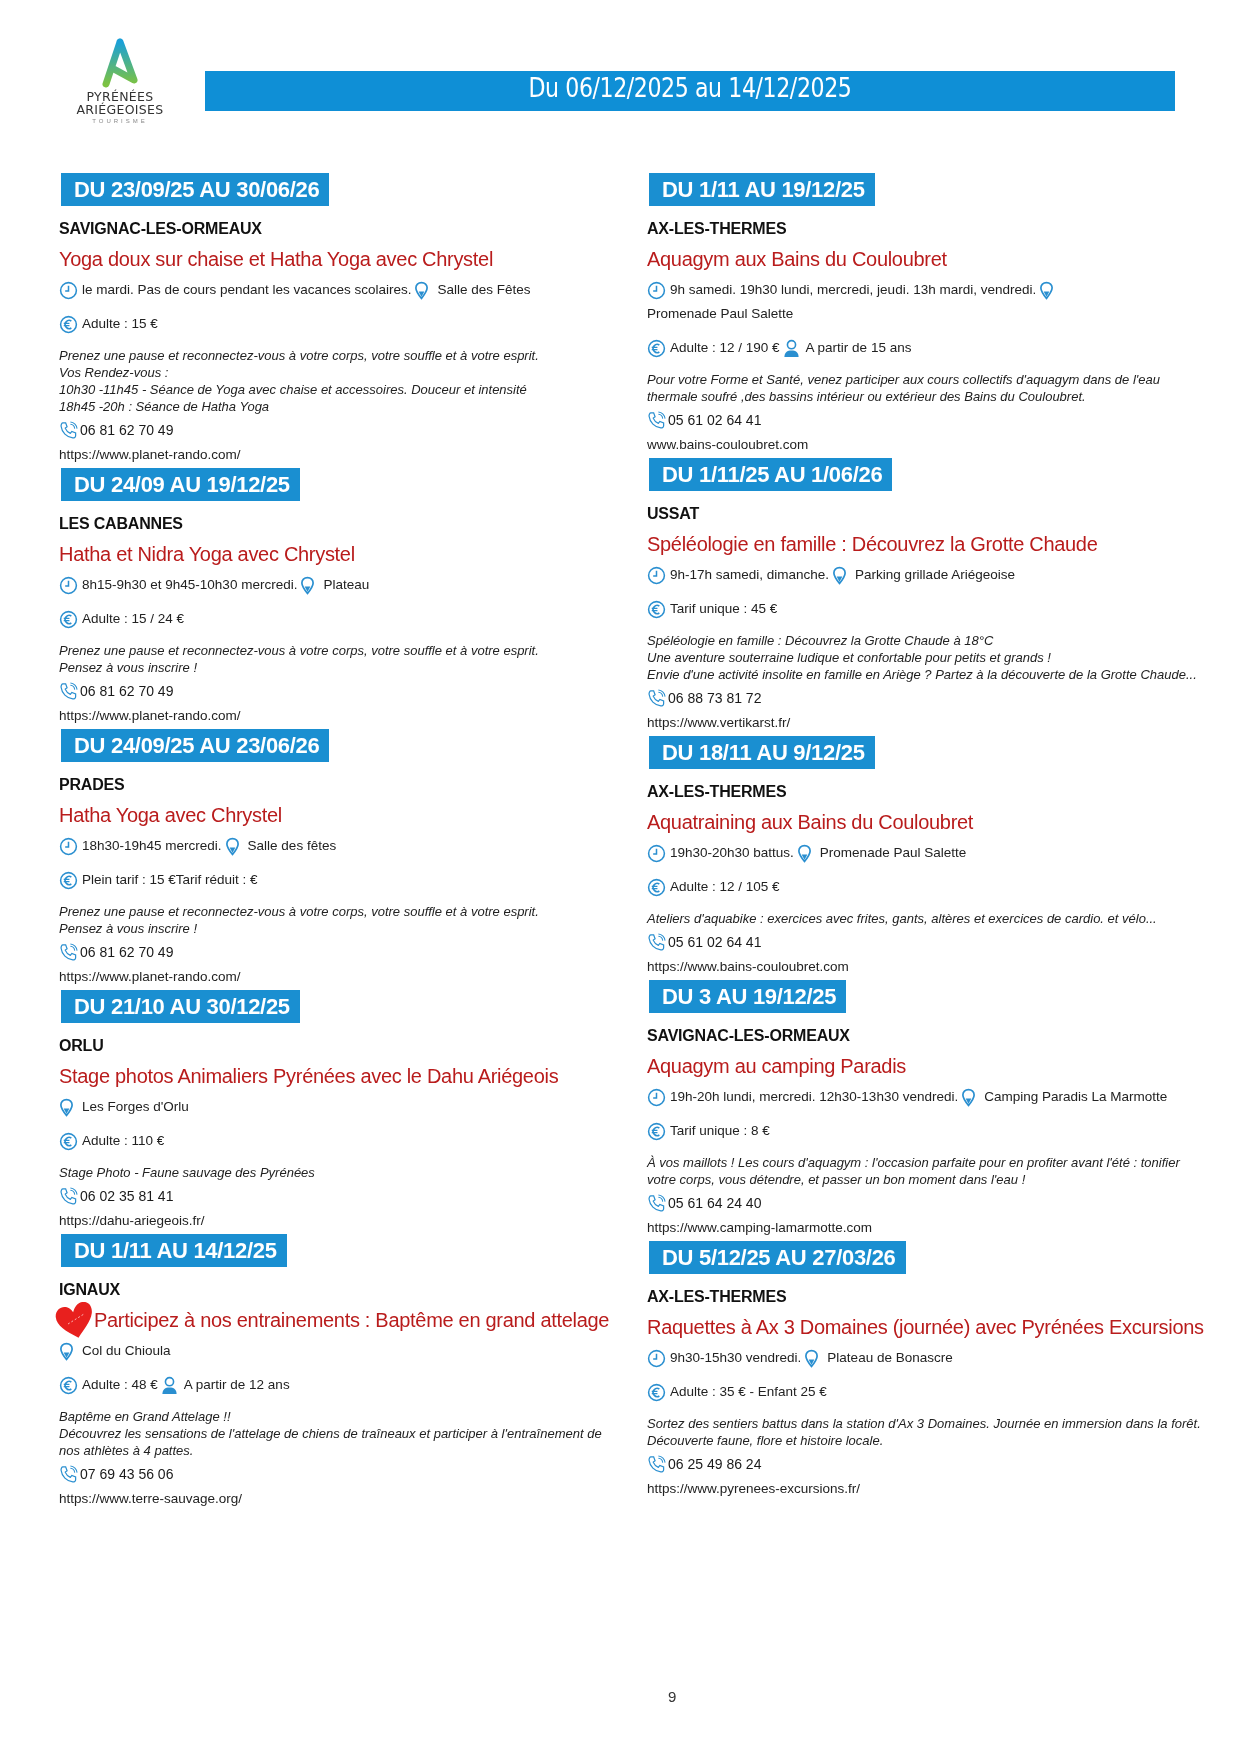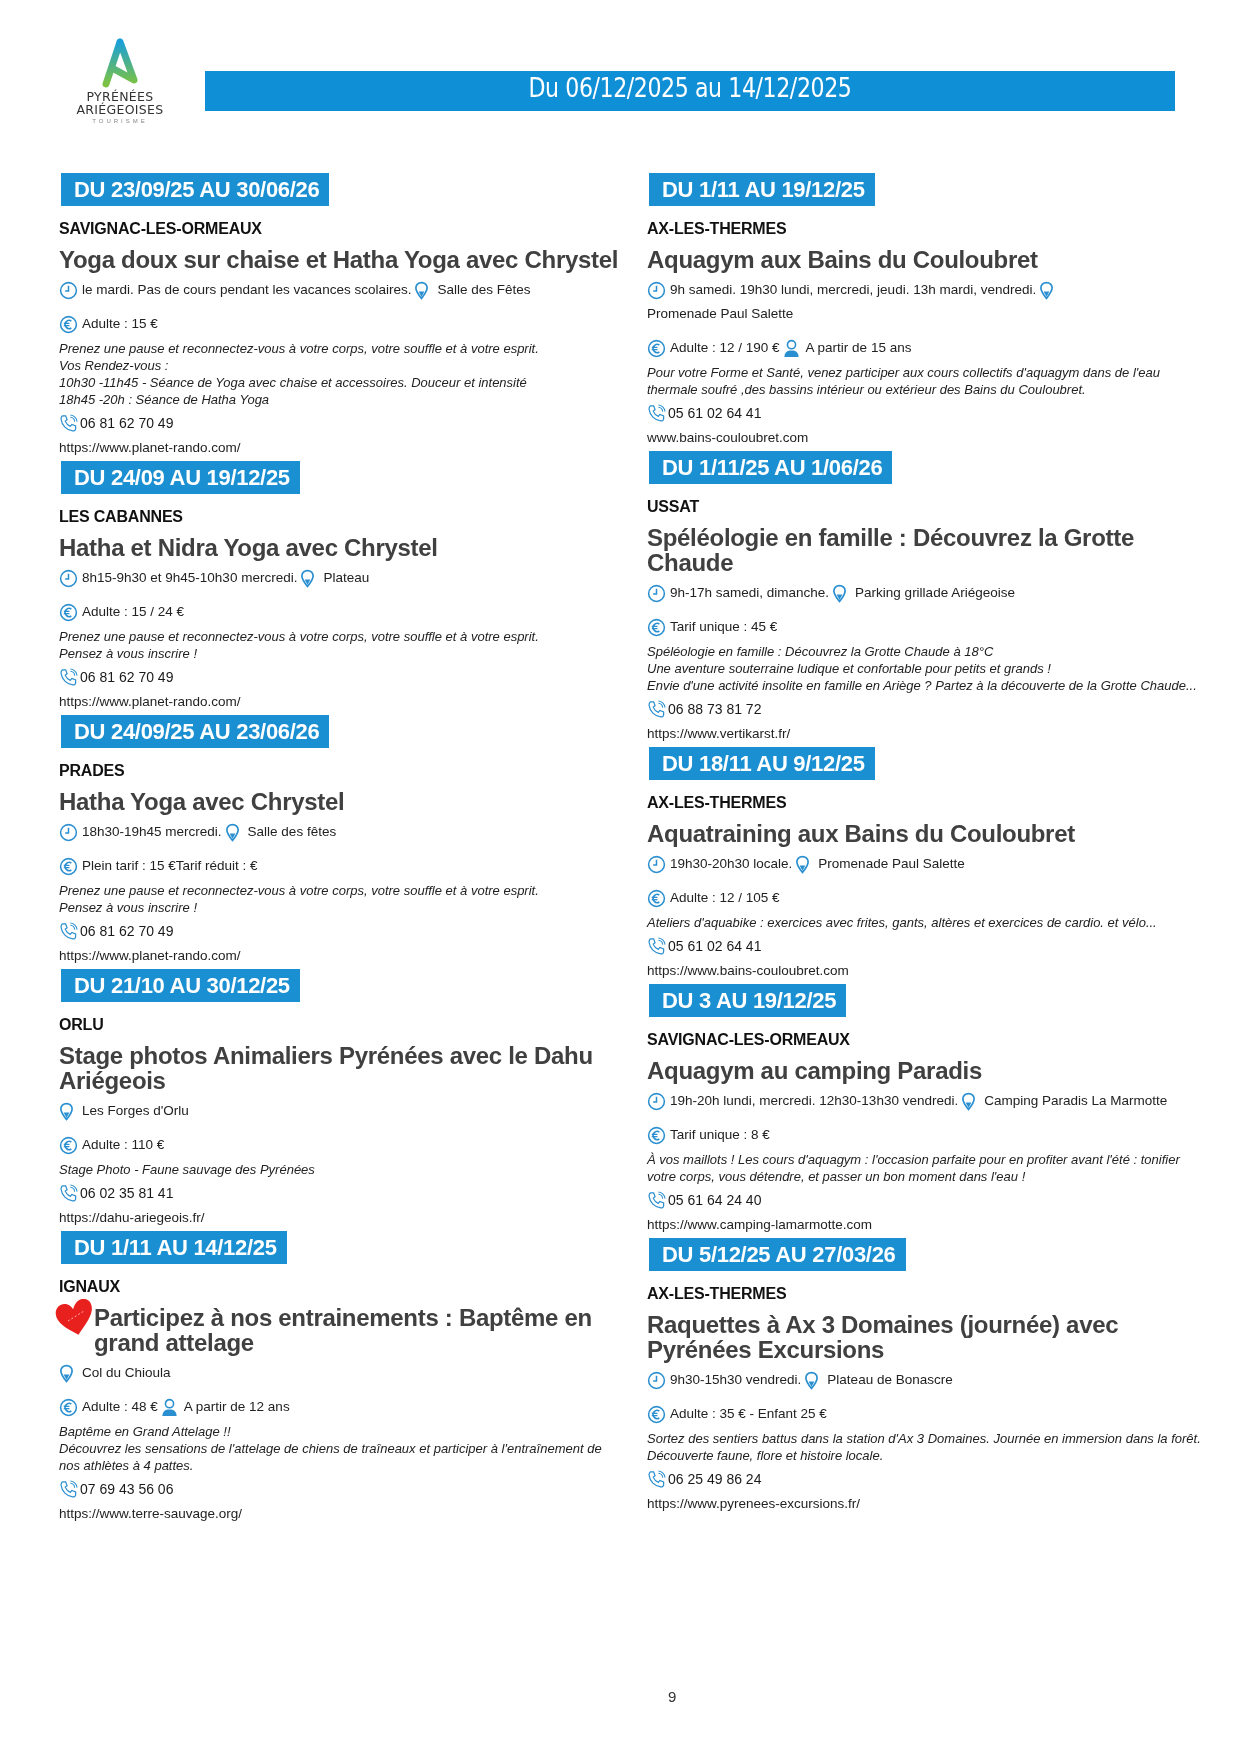--- a/index.html
+++ b/index.html
@@ -17,26 +17,26 @@
   .banner span { display: inline-block; transform: scaleX(0.85); }
 
   .col { position: absolute; top: 173px; width: 560px; }
   .col.left { left: 59px; }
   .col.right { left: 647px; }
 
   .event { position: relative; }
   .date-tag { display: inline-block; background: #1a8fd1; color: #fff; font-weight: bold; font-size: 22px;
               padding: 2px 10px 1px 13px; line-height: 30px; margin-bottom: 12px; margin-left: 2px; letter-spacing: -0.3px; }
   .town { font-weight: bold; font-size: 16px; color: #111; line-height: 22px; margin-bottom: 7px; letter-spacing: -0.2px; }
-  .title { font-weight: bold; font-size: 24px; color: #404040; line-height: 25px; margin-bottom: 6px; letter-spacing: -0.3px; }
+  .title { font-weight: normal; font-size: 20px; color: #b91c1c; line-height: 25px; margin-bottom: 6px; letter-spacing: -0.3px; }
   .row { display: flex; align-items: center; flex-wrap: wrap; font-size: 13.5px; color: #222; line-height: 24px; }
   .row .ico { display: inline-flex; width: 19px; height: 19px; margin-right: 4px; flex: none; }
   .row .txt { margin-right: 3px; }
   .gap { height: 10px; }
-  .desc { font-style: italic; font-size: 13px; color: #222; line-height: 17px; margin-top: 4px; margin-bottom: 3px; white-space: pre-line; }
+  .desc { font-style: italic; font-size: 13px; color: #222; line-height: 17px; margin-top: 11px; margin-bottom: 3px; white-space: pre-line; }
   .phone { display: flex; align-items: center; font-size: 14px; line-height: 24px; }
   .phone .ico { width: 19px; height: 19px; margin-right: 2px; display: inline-flex; }
   .url { font-size: 13.5px; line-height: 26px; color: #222; }
 
   .title-heart { position: relative; padding-left: 38px; text-indent: 0; }
   .heart { position: absolute; left: -2px; top: -6px; width: 42px; height: 38px; }
 
   .page-num { position: absolute; left: 668px; top: 1688px; font-size: 15px; color: #333; }
 </style>
 </head>
@@ -381,21 +381,21 @@
     <div class="date-tag">DU 18/11 AU 9/12/25</div>
     <div class="town">AX-LES-THERMES</div>
     <div class="title"><span>Aquatraining aux Bains du Couloubret</span></div>
     <div class="row">
         <span class="ico">
           <svg width="19" height="19" viewBox="0 0 20 20">
             <circle cx="10" cy="10" r="8.3" fill="none" stroke="#2a8fd0" stroke-width="1.6"></circle>
             <path d="M10 5 L10 10.5 L6.5 10.5" fill="none" stroke="#2a8fd0" stroke-width="1.6"></path>
           </svg>
         </span>
-        <span class="txt">19h30-20h30 locale.</span>
+        <span class="txt">19h30-20h30 battus.</span>
         <span class="ico">
           <svg width="15" height="19" viewBox="0 0 16 20">
             <path d="M8 1.5 C4.4 1.5 2 4 2 7.2 C2 10.8 8 18.5 8 18.5 C8 18.5 14 10.8 14 7.2 C14 4 11.6 1.5 8 1.5 Z" fill="none" stroke="#2a8fd0" stroke-width="1.8"></path>
             <path d="M5 11 L8 17 L11 11 Z" fill="#2a8fd0"></path>
           </svg>
         </span>
         <span class="txt">Promenade Paul Salette</span>
       </div>
     <div class="gap"></div>
     <div class="row">

